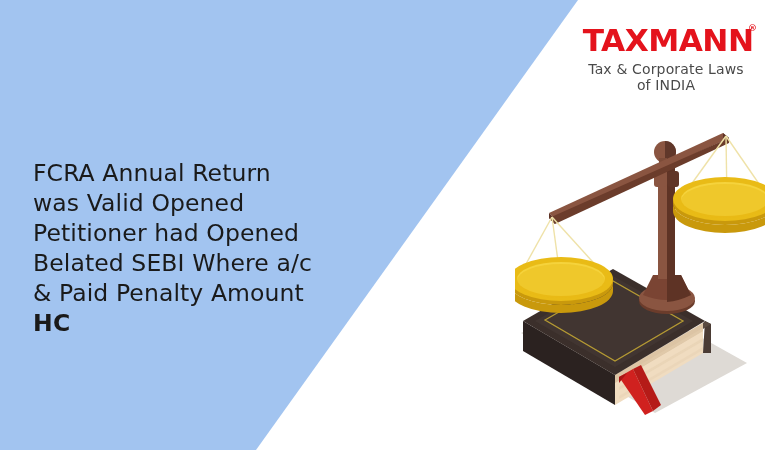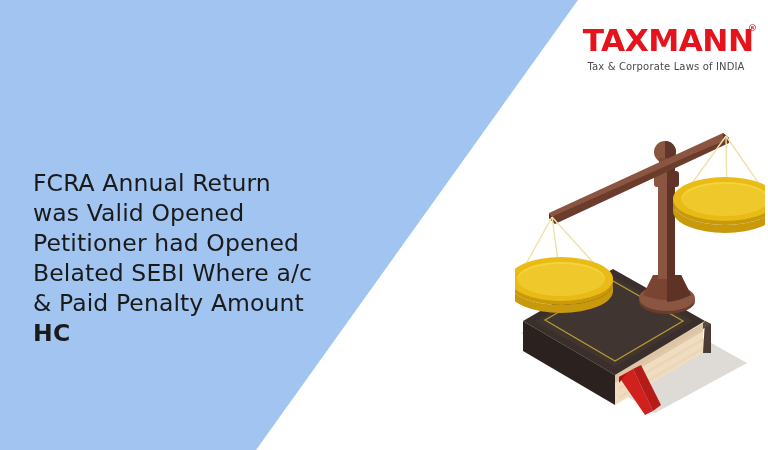--- a/index.html
+++ b/index.html
@@ -49,30 +49,30 @@
   #logo-reg {
     position:absolute;
     right:-11px; top:-2px;
     font-size:9px;
     font-weight:bold;
     color:#e4131c;
     line-height:1;
   }
   #logo-tagline {
     margin-top:5px;
-    font-size:10px;
+    font-size:14px;
     color:#4a4a4a;
     letter-spacing:0.15px;
     font-family:"DejaVu Sans", sans-serif;
   }
 
   
   #headline {
     position:absolute;
-    left:33px; top:168px;
+    left:33px; top:158px;
     width:350px;
     z-index:5;
   }
   #headline .line {
     font-size:23.5px;
     line-height:30px;
     color:#1a1a1a;
     font-weight:400;
     letter-spacing:0.1px;
     white-space:nowrap;

